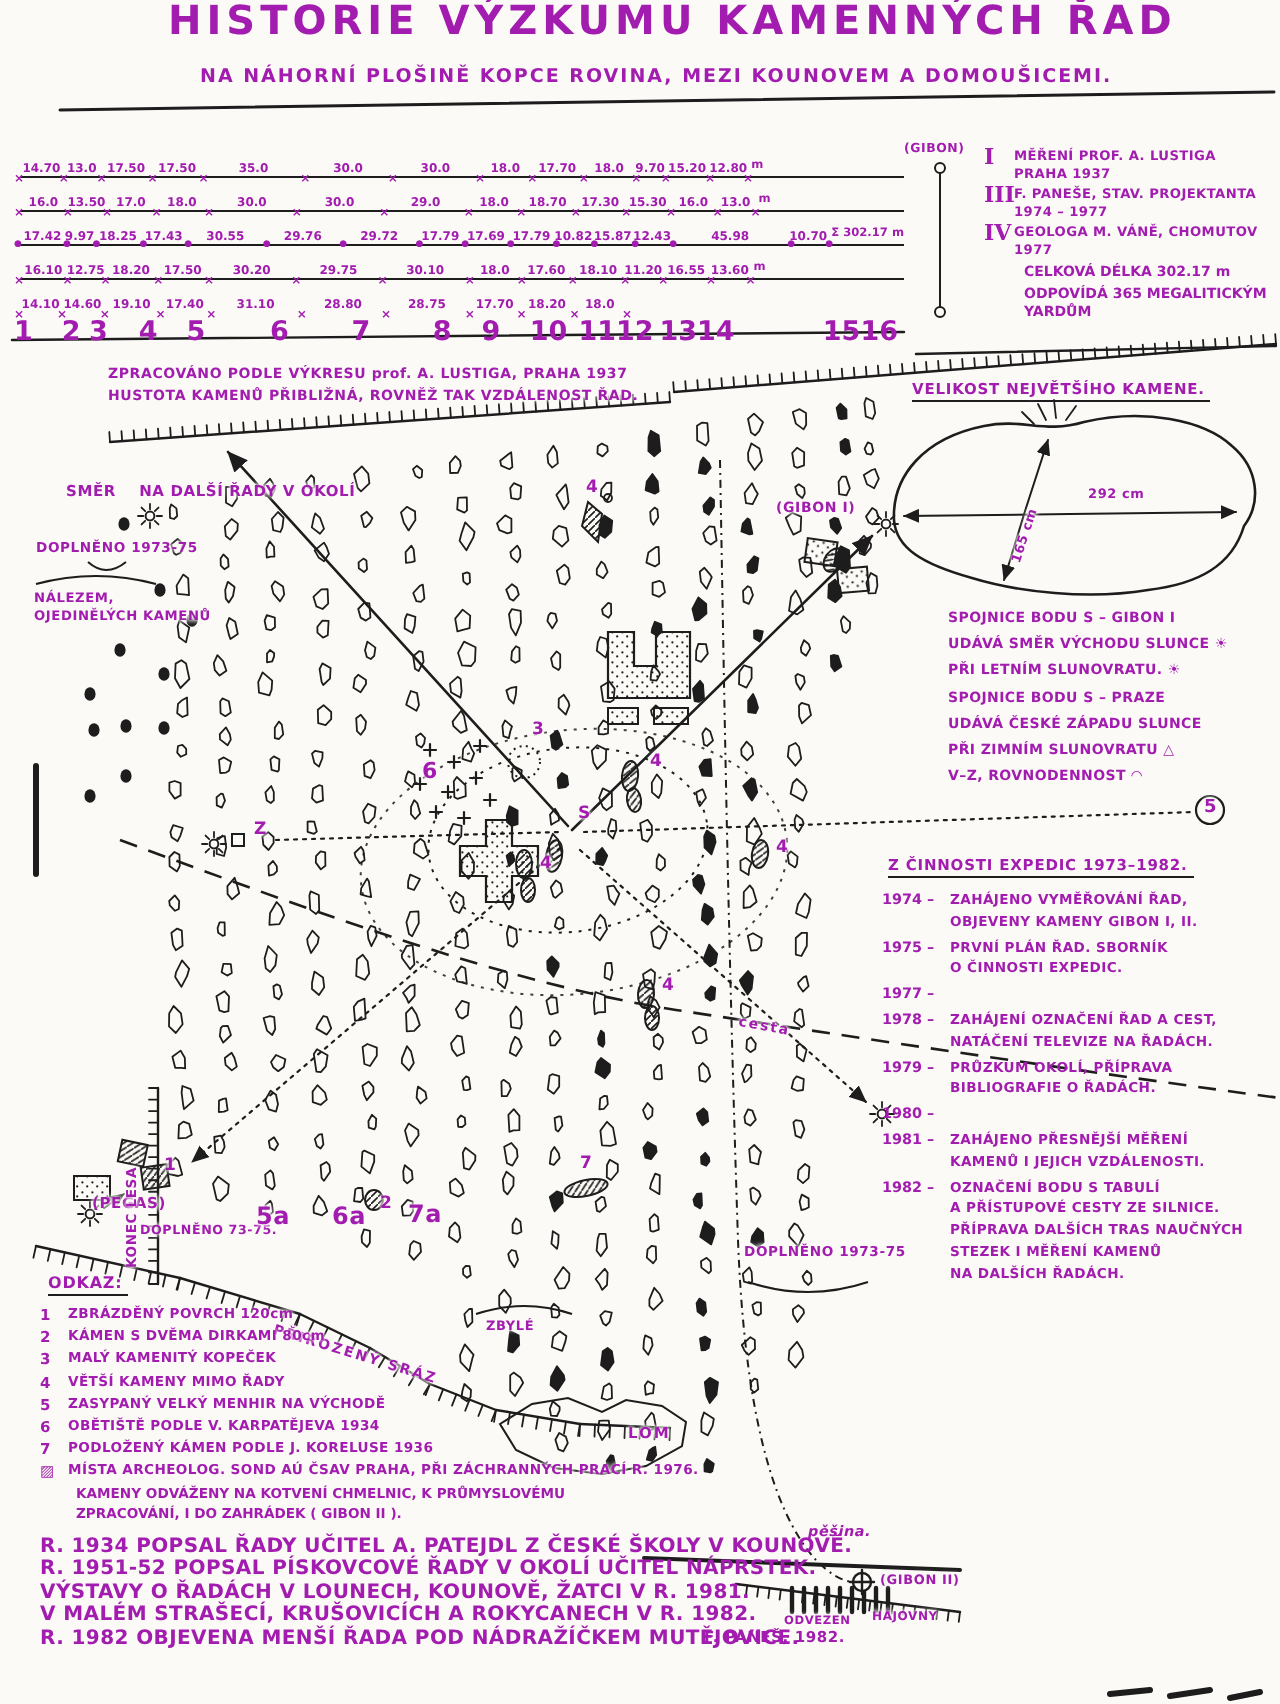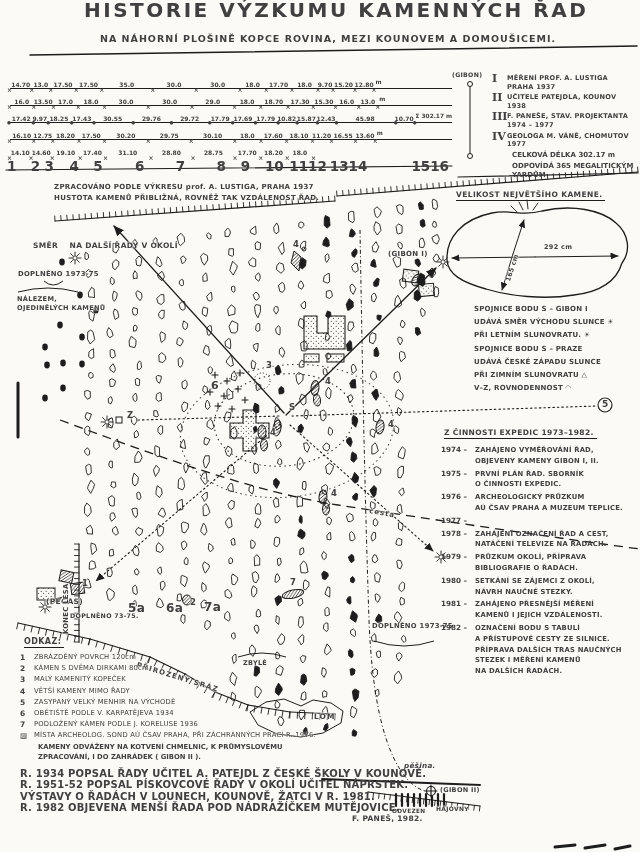--- a/index.html
+++ b/index.html
@@ -1,17 +1,17 @@
 <!DOCTYPE html>
 <html><head>
 <meta charset="utf-8">
 <style>
   html,body{margin:0;padding:0;background:#8a8a8a}
   .page{position:relative;width:640px;height:852px;background:#fbfaf6;overflow:hidden;
-        font-family:"DejaVu Sans",sans-serif;color:#404040}
+        font-family:"DejaVu Sans",sans-serif;color:#a21caf}
   #deco{position:absolute;left:0;top:0;width:640px;height:852px;z-index:1}
   .lbl{position:absolute;z-index:3;font-weight:bold;font-size:7px;letter-spacing:.3px;
        white-space:pre-line;line-height:9px;
        text-shadow:0 0 2px #fbfaf6,0 0 2px #fbfaf6,0 0 3px #fbfaf6}
   .mk{font-size:8.5px;line-height:8px}
   .title{font-size:20px;letter-spacing:2.5px;white-space:nowrap}
   
   .survey{position:absolute;left:10px;top:72px;width:442px;z-index:3}
   .meas-row{display:flex;align-items:flex-end;height:16px;border-bottom:1.4px solid #1d1d1d;position:relative}
   .meas-row.nb{border-bottom:none}
@@ -38,21 +38,21 @@
   .sol{position:absolute;left:474px;top:303px;z-index:3;width:180px}
   .sol-line{font-size:7px;font-weight:bold;line-height:13.2px;white-space:nowrap;letter-spacing:.2px}
   .exped{position:absolute;left:441px;top:445px;width:198px;z-index:3}
   .exp-entry{display:flex;margin-bottom:2px}
   .year{width:34px;flex:none;font-size:7.2px;font-weight:bold;line-height:10.8px}
   .etext{font-size:6.8px;font-weight:bold;line-height:10.8px;white-space:pre-line;letter-spacing:.2px}
   
   .odkaz{position:absolute;left:20px;top:652px;width:430px;z-index:3}
   .odk-item{display:flex;line-height:11.2px}
   .num{width:14px;flex:none;font-size:7.5px;font-weight:bold}
-  .itext{font-size:6.8px;font-weight:normal;white-space:nowrap;letter-spacing:.2px;
+  .itext{font-size:6.8px;font-weight:bold;white-space:nowrap;letter-spacing:.2px;
          text-shadow:0 0 2px #fbfaf6,0 0 2px #fbfaf6}
   .footnote{position:absolute;left:38px;top:743px;z-index:3;font-size:6.8px;font-weight:bold;
             line-height:9.6px;white-space:pre-line;text-shadow:0 0 2px #fbfaf6,0 0 2px #fbfaf6}
   .history{position:absolute;left:20px;top:768px;z-index:3}
   .hist-line{font-size:10px;font-weight:bold;line-height:11.4px;white-space:nowrap;letter-spacing:.2px}
 </style>
 </head>
 <body>
 
 <div class="page">
@@ -820,25 +820,20 @@
 
   <div class="legend">
     <div>
 
     <div class="leg-item">
         <span class="numeral">I</span>
         <span class="leg-text">MĚŘENÍ PROF. A. LUSTIGA
 PRAHA 1937</span>
       </div>
         <div class="leg-item">
-        <span class="numeral">II</span>
-        <span class="leg-text">UČITELE PATEJDLA, KOUNOV
-1938</span>
-      </div>
-        <div class="leg-item">
         <span class="numeral">III</span>
         <span class="leg-text">F. PANEŠE, STAV. PROJEKTANTA
 1974 – 1977</span>
       </div>
         <div class="leg-item">
         <span class="numeral">IV</span>
         <span class="leg-text">GEOLOGA M. VÁNĚ, CHOMUTOV
 1977</span>
       </div>
       </div>
@@ -910,41 +905,34 @@
       <span class="year">1974 –</span>
       <span class="etext">ZAHÁJENO VYMĚŘOVÁNÍ ŘAD,
 OBJEVENY KAMENY GIBON I, II.</span>
     </div>
       <div class="exp-entry">
       <span class="year">1975 –</span>
       <span class="etext">PRVNÍ PLÁN ŘAD. SBORNÍK
 O ČINNOSTI EXPEDIC.</span>
     </div>
       <div class="exp-entry">
-      <span class="year">1976 –</span>
-      <span class="etext">ARCHEOLOGICKÝ PRŮZKUM
-AÚ ČSAV PRAHA A MUZEUM TEPLICE.</span>
-    </div>
-      <div class="exp-entry">
       <span class="year">1977 –</span>
     </div>
       <div class="exp-entry">
       <span class="year">1978 –</span>
       <span class="etext">ZAHÁJENÍ OZNAČENÍ ŘAD A CEST,
 NATÁČENÍ TELEVIZE NA ŘADÁCH.</span>
     </div>
       <div class="exp-entry">
       <span class="year">1979 –</span>
       <span class="etext">PRŮZKUM OKOLÍ, PŘÍPRAVA
 BIBLIOGRAFIE O ŘADÁCH.</span>
     </div>
       <div class="exp-entry">
       <span class="year">1980 –</span>
-      <span class="etext">SETKÁNÍ SE ZÁJEMCI Z OKOLÍ,
-NÁVRH NAUČNÉ STEZKY.</span>
     </div>
       <div class="exp-entry">
       <span class="year">1981 –</span>
       <span class="etext">ZAHÁJENO PŘESNĚJŠÍ MĚŘENÍ
 KAMENŮ I JEJICH VZDÁLENOSTI.</span>
     </div>
       <div class="exp-entry">
       <span class="year">1982 –</span>
       <span class="etext">OZNAČENÍ BODU S TABULÍ
 A PŘÍSTUPOVÉ CESTY ZE SILNICE.
@@ -991,16 +979,17 @@
     </div>
     </div>
   <div class="footnote">KAMENY ODVÁŽENY NA KOTVENÍ CHMELNIC, K PRŮMYSLOVÉMU
         ZPRACOVÁNÍ, I DO ZAHRÁDEK ( GIBON II ).</div>
 
   <div class="history">
 
   <div class="hist-line">R. 1934 POPSAL ŘADY UČITEL A. PATEJDL Z ČESKÉ ŠKOLY V KOUNOVĚ.</div>
       <div class="hist-line">R. 1951-52 POPSAL PÍSKOVCOVÉ ŘADY V OKOLÍ UČITEL NÁPRSTEK.</div>
       <div class="hist-line">VÝSTAVY O ŘADÁCH V LOUNECH, KOUNOVĚ, ŽATCI V R. 1981.</div>
+      <div class="hist-line">V MALÉM STRAŠECÍ, KRUŠOVICÍCH A ROKYCANECH V R. 1982.</div>
       <div class="hist-line">R. 1982 OBJEVENA MENŠÍ ŘADA POD NÁDRAŽÍČKEM MUTĚJOVICE.</div>
     </div>
 
 </div>
 
 </body></html>

